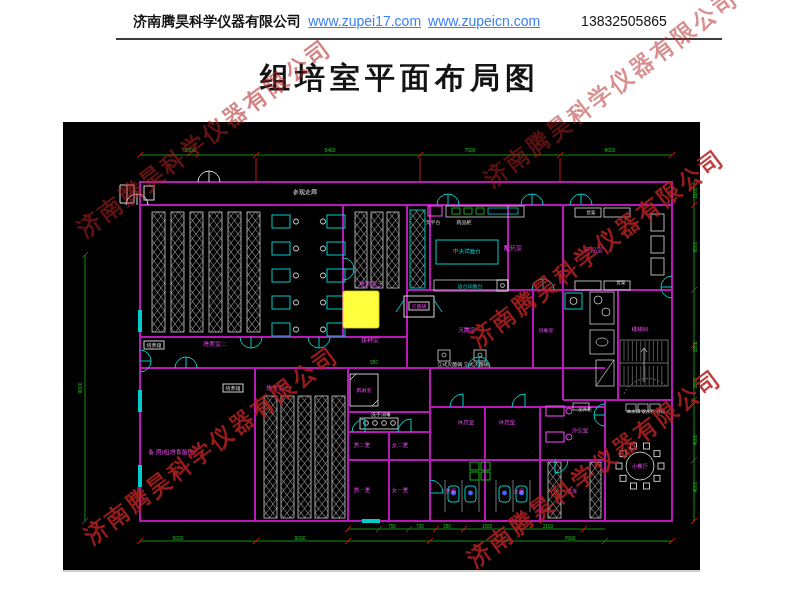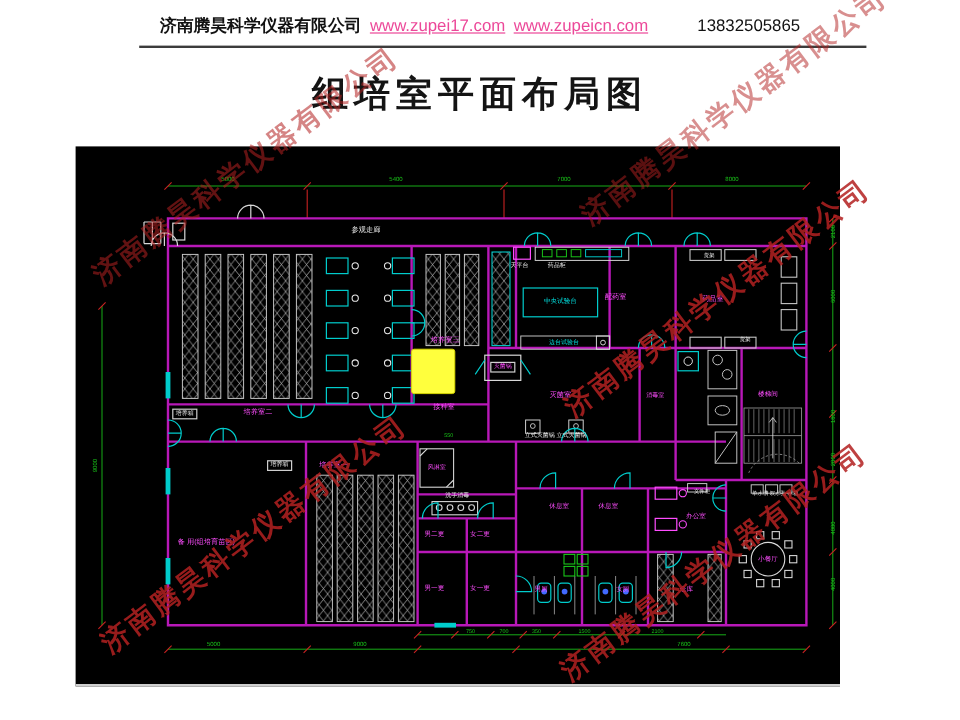--- a/index.html
+++ b/index.html
@@ -2,21 +2,21 @@
 <html><head>
 <meta charset="utf-8">
 <style>
   html,body{margin:0;padding:0;background:#e9e9e9;}
   .page{position:relative;width:800px;height:600px;background:#ffffff;overflow:hidden;
         font-family:"Liberation Sans", sans-serif;}
   
   .hdr{position:absolute;top:13px;left:0;width:100%;display:flex;justify-content:center;
        align-items:baseline;gap:7px;font-size:14px;color:#111;}
   .hdr .co{font-weight:bold;}
-  .hdr a{color:#ec4899;text-decoration:underline;}
+  .hdr a{color:#3b82f6;text-decoration:underline;}
   .hdr .ph{margin-left:34px;color:#111;}
   .hdr-line{position:absolute;top:38px;left:116px;width:606px;border-top:2px solid #3c3c3c;}
   .title{position:absolute;top:58px;left:0;width:100%;text-align:center;font-size:30px;
          font-weight:bold;letter-spacing:5px;color:#141414;}
   
   .draw{position:absolute;left:63px;top:122px;width:637px;height:448px;background:#000;
         border-bottom:2px solid #cfcfcf;}
   .draw svg{position:absolute;left:0;top:0;}
   .plan-label{position:absolute;line-height:1;white-space:nowrap;pointer-events:none;
               transform-origin:center center;font-family:"Liberation Sans",sans-serif;}

